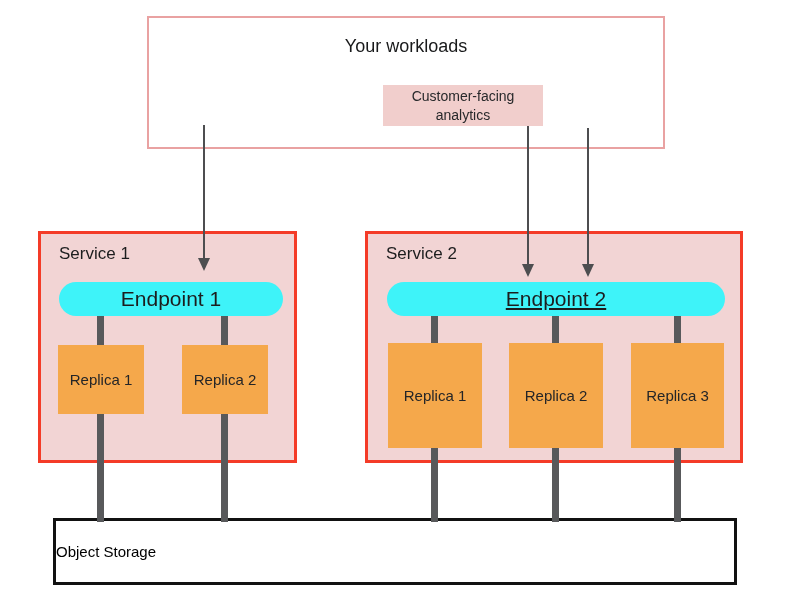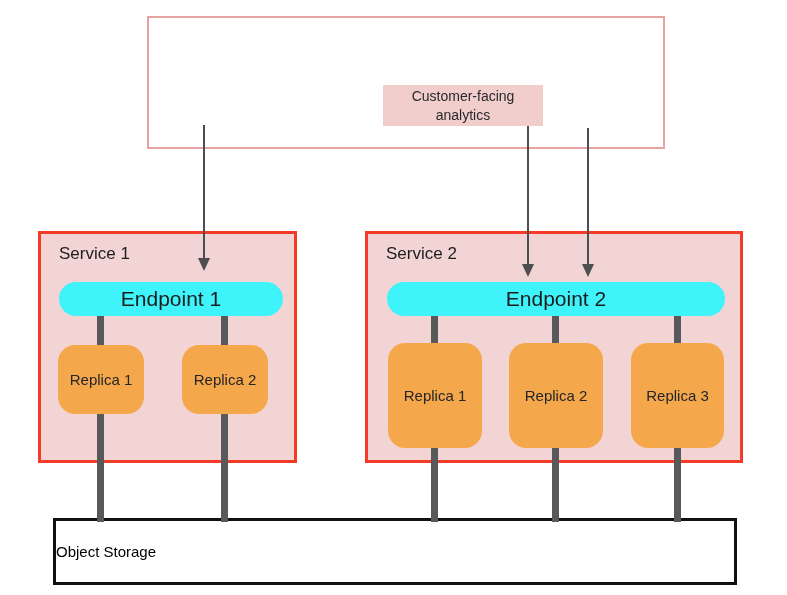--- a/index.html
+++ b/index.html
@@ -18,23 +18,23 @@
   .chip-adhoc  { left:400px; top:67px; width:94px; height:43px; }
 
   
   .service { position:absolute; top:231px; height:232px; border:3px solid #f43b28; background:#f2d4d4;padding-left:38px; }
   .service-1 { left:38px; width:259px; }
   .service-2 { left:365px; width:378px; }
   .service-title { position:absolute; left:18px; top:10px; font-size:17px; color:#1c1d1e; }
   .endpoint { position:absolute; background:#3ef3f9; color:#1c1d1e; font-size:21px;
               display:flex; align-items:center; justify-content:center;border-radius:17px; }
   .service-1 .endpoint { left:18px; top:48px; width:224px; height:34px; }
-  .service-2 .endpoint { left:19px; top:48px; width:338px; height:34px; }
+  .service-2 .endpoint { left:19px; top:48px; width:338px; height:34px;text-decoration:underline; }
   .replica { position:absolute; background:#f5a84b; color:#242527; font-size:15px;
-             display:flex; align-items:center; justify-content:center;border-radius:17px; }
+             display:flex; align-items:center; justify-content:center; }
   .s1-r1 { left:17px;  top:111px; width:86px; height:69px; }
   .s1-r2 { left:141px; top:111px; width:86px; height:69px; }
   .s2-r1 { left:20px;  top:109px; width:94px; height:105px; }
   .s2-r2 { left:141px; top:109px; width:94px; height:105px; }
   .s2-r3 { left:263px; top:109px; width:93px; height:105px; }
 
   
   .stub { position:absolute; width:7px; background:#58595b; }
   .service-1 .stub { top:80px; height:146px; }
   .service-2 .stub { top:79px; height:147px; }
@@ -57,20 +57,21 @@
   .a1-line { left:203px; top:125px; height:133px; } .a1-head { left:198px; top:258px; }
   .a2-line { left:527px; top:126px; height:138px; } .a2-head { left:522px; top:264px; }
   .a3-line { left:587px; top:128px; height:136px; } .a3-head { left:582px; top:264px; }
 </style>
 </head>
 <body>
 
 <div id="canvas">
 
   <div class="workloads">
+    <div class="workloads-title">Your workloads</div>
     <div class="chip chip-cfa">Customer-facing analytics</div>
   </div>
 
   <div class="service service-1">
     <div class="service-title">Service 1</div>
     <div class="stub s1-c1"></div>
     <div class="stub s1-c2"></div>
     <div class="endpoint">Endpoint 1</div>
     <div class="replica s1-r1">Replica 1</div>
     <div class="replica s1-r2">Replica 2</div>

